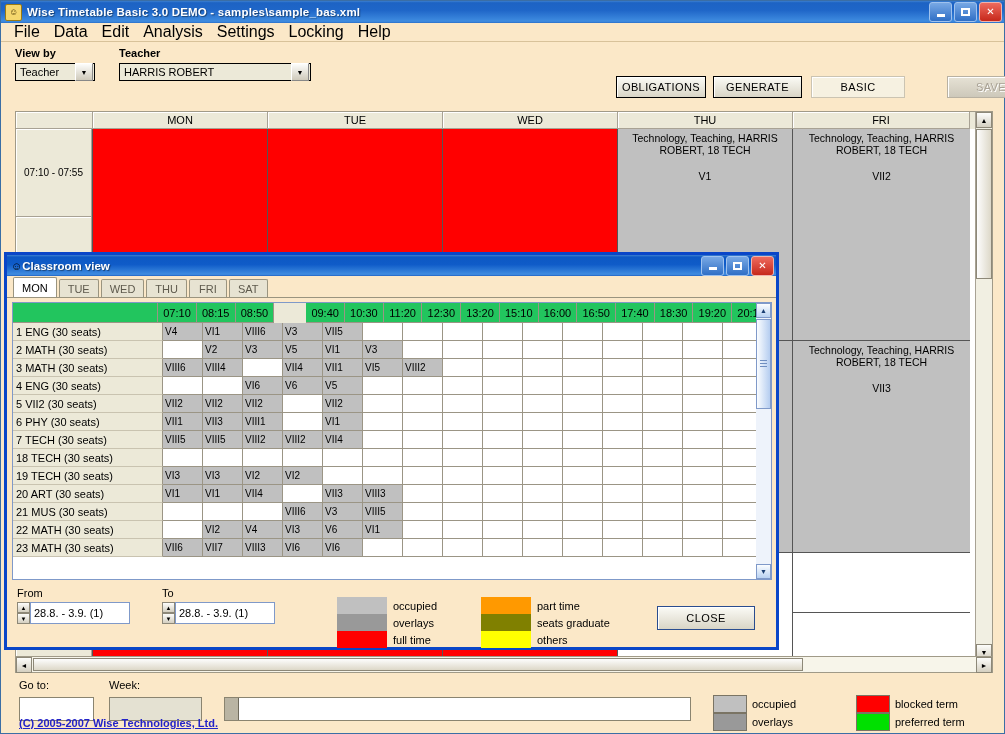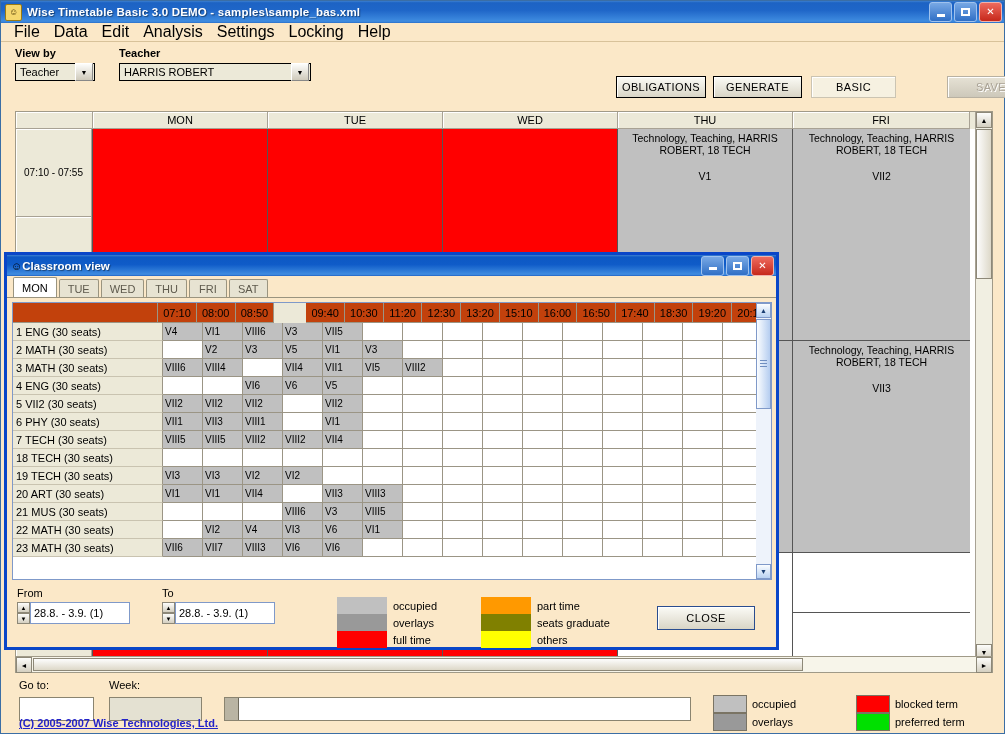--- a/index.html
+++ b/index.html
@@ -38,21 +38,21 @@
   .combo .carrow{width:16px;height:16px;margin:0 1px;background:linear-gradient(180deg,#fdfdfb,#cfcabb);
          border:1px solid #888;border-top-color:#fff;border-left-color:#fff;
          display:flex;align-items:center;justify-content:center;font-size:7px;}
   .btn{height:22px;border:1px solid #000;background:linear-gradient(180deg,#fbfbf6,#d9d5c6);
        display:inline-flex;align-items:center;justify-content:center;font-size:11px;letter-spacing:.4px;
        box-shadow:inset 1px 1px 0 #fff;box-sizing:border-box;}
   .btn.flat{border:1px solid #cbc4b2;background:#f6f1e1;}
   .btn.dis{color:#a9a295;border:1px solid #b8b1a2;background:linear-gradient(180deg,#e6e2d5,#cdc8ba);text-shadow:1px 1px 0 #fff;}
   #btn-obligations{position:absolute;left:615px;top:75px;width:90px;}
   #btn-generate{position:absolute;left:712px;top:75px;width:89px;}
-  #btn-basic{position:absolute;left:810px;top:75px;width:85px;}
+  #btn-basic{position:absolute;left:810px;top:75px;width:94px;}
   #btn-save{position:absolute;left:946px;top:75px;width:88px;}
 
   
   .grid-wrap{position:absolute;left:14px;top:110px;width:978px;height:550px;
              border:1px solid #a09a88;background:#fff;box-sizing:border-box;overflow:hidden;}
   .ghead{display:flex;height:17px;background:#ece9d8;}
   .gh{border-right:1px solid #a8a294;border-bottom:1px solid #a8a294;
       display:flex;align-items:center;justify-content:center;font-size:11px;background:#ece9d8;
       box-shadow:inset 1px 1px 0 #fff;box-sizing:border-box;}
   .gh.corner{width:77px;}
@@ -96,21 +96,21 @@
   .dlg-title .ttext{color:#fff;font-weight:bold;font-size:11.5px;flex:1;text-shadow:1px 1px 1px rgba(0,0,0,.45);}
   .dtabs{height:21px;display:flex;align-items:flex-end;padding-left:6px;background:#fbe8c8;
          border-bottom:1px solid #9a947f;}
   .dtab{height:18px;min-width:38px;padding:0 8px;margin-right:2px;background:#e7e3d2;
         border:1px solid #9a947f;border-bottom:none;border-radius:2px 2px 0 0;
         display:flex;align-items:center;justify-content:center;font-size:11px;color:#5e5a4d;box-sizing:border-box;}
   .dtab.active{background:#fff;color:#000;height:20px;font-weight:normal;}
   .dgrid{position:absolute;left:5px;top:47px;width:760px;height:278px;border:1px solid #7f99c9;
          background:#fff;box-sizing:border-box;overflow:hidden;}
   .dg-head{display:flex;height:20px;background:#ece9d8;}
-  .dg-hc{border-right:1px solid #9b9585;border-bottom:1px solid #9b9585;background:#c2410c;
+  .dg-hc{border-right:1px solid #9b9585;border-bottom:1px solid #9b9585;background:#22c55e;
          display:flex;align-items:center;justify-content:center;font-size:11px;box-sizing:border-box;}
   .dg-row{display:flex;height:18px;}
   .dg-rl{width:150px;background:#ece9d8;border-right:1px solid #9b9585;border-bottom:1px solid #c9c3b0;
          display:flex;align-items:center;padding-left:3px;font-size:11px;box-sizing:border-box;}
   .dg-c{width:40px;border-right:1px solid #9b9585;border-bottom:1px solid #9b9585;
         font-size:10px;padding-left:2px;box-sizing:border-box;background:#fff;
         display:flex;align-items:center;}
   .dg-c.f{background:#c0c0c0;}
   .dvsb{position:absolute;right:0;top:0;width:15px;height:276px;background:#eef3fb;}
   .dsb-btn{width:15px;height:15px;background:linear-gradient(180deg,#fbfdff,#b9d2f2);border:1px solid #7f99c9;
@@ -313,21 +313,21 @@
       <div class="dtab">WED</div>
       <div class="dtab">THU</div>
       <div class="dtab">FRI</div>
       <div class="dtab">SAT</div>
     </div>
 
     <div class="dgrid">
       <div class="dg-head" id="dg-head">
           <div class="dg-hc" style="width: 150px;"></div>
           <div class="dg-hc" style="width: 40px;">07:10</div>
-          <div class="dg-hc" style="width: 40px;">08:00</div>
+          <div class="dg-hc" style="width: 40px;">08:15</div>
           <div class="dg-hc" style="width: 40px;">08:50</div>
           <div class="dg-hc" style="width: 40px; margin-left: 32px;">09:40</div>
           <div class="dg-hc" style="width: 40px;">10:30</div>
           <div class="dg-hc" style="width: 40px;">11:20</div>
           <div class="dg-hc" style="width: 40px;">12:30</div>
           <div class="dg-hc" style="width: 40px;">13:20</div>
           <div class="dg-hc" style="width: 40px;">15:10</div>
           <div class="dg-hc" style="width: 40px;">16:00</div>
           <div class="dg-hc" style="width: 40px;">16:50</div>
           <div class="dg-hc" style="width: 40px;">17:40</div>

